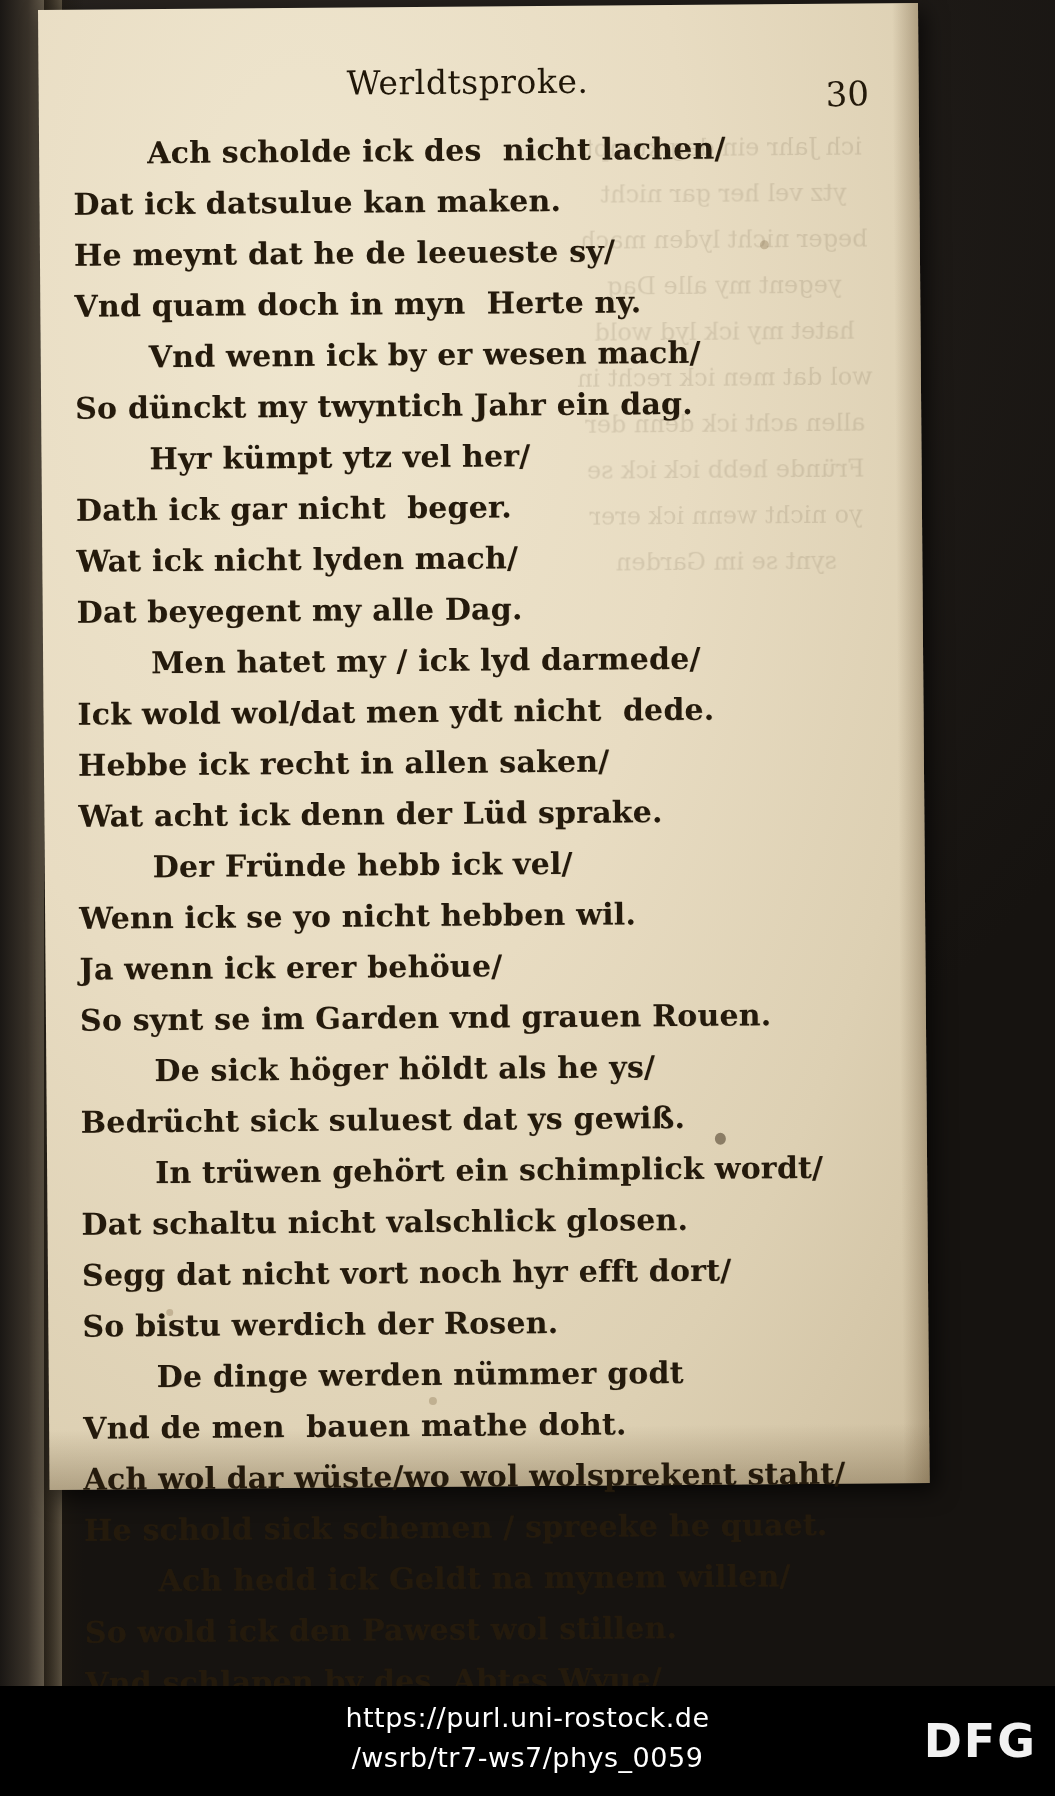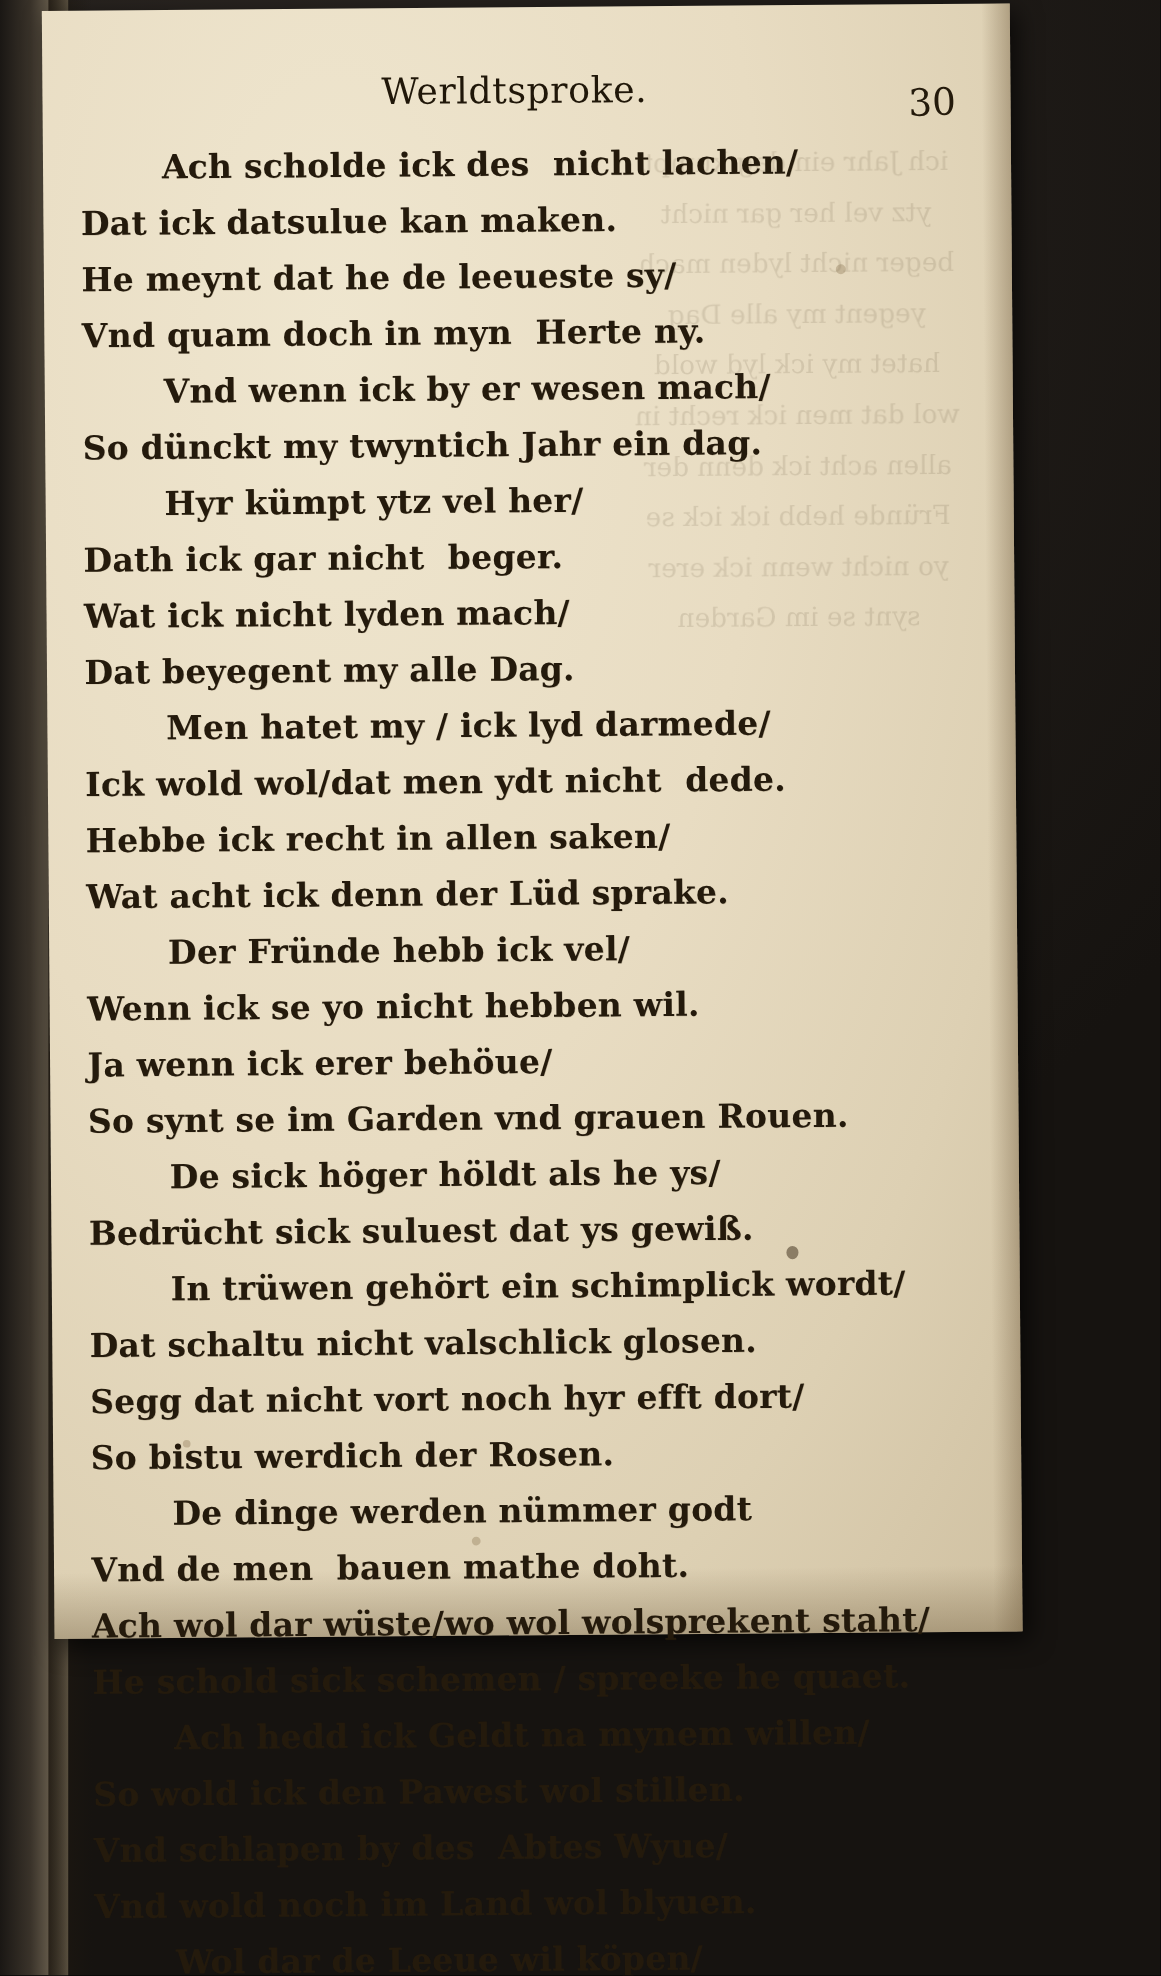--- a/index.html
+++ b/index.html
@@ -243,13 +243,20 @@
         <div class="line">So wold ick den Pawest wol stillen.</div>
         <div class="line">Vnd schlapen by des  Abtes Wyue/</div>
         <div class="line">Vnd wold noch im Land wol blyuen.</div>
         <div class="line indent">Wol dar de Leeue wil köpen/</div>
 
       </div>
 
     </div>
   </div>
 
+  <div class="banner">
+    <div class="banner-url">
+      <div>https://purl.uni-rostock.de</div>
+      <div>/wsrb/tr7-ws7/phys_0059</div>
+    </div>
+    <div class="dfg">DFG</div>
+  </div>
 </div>
 
 </body></html>

